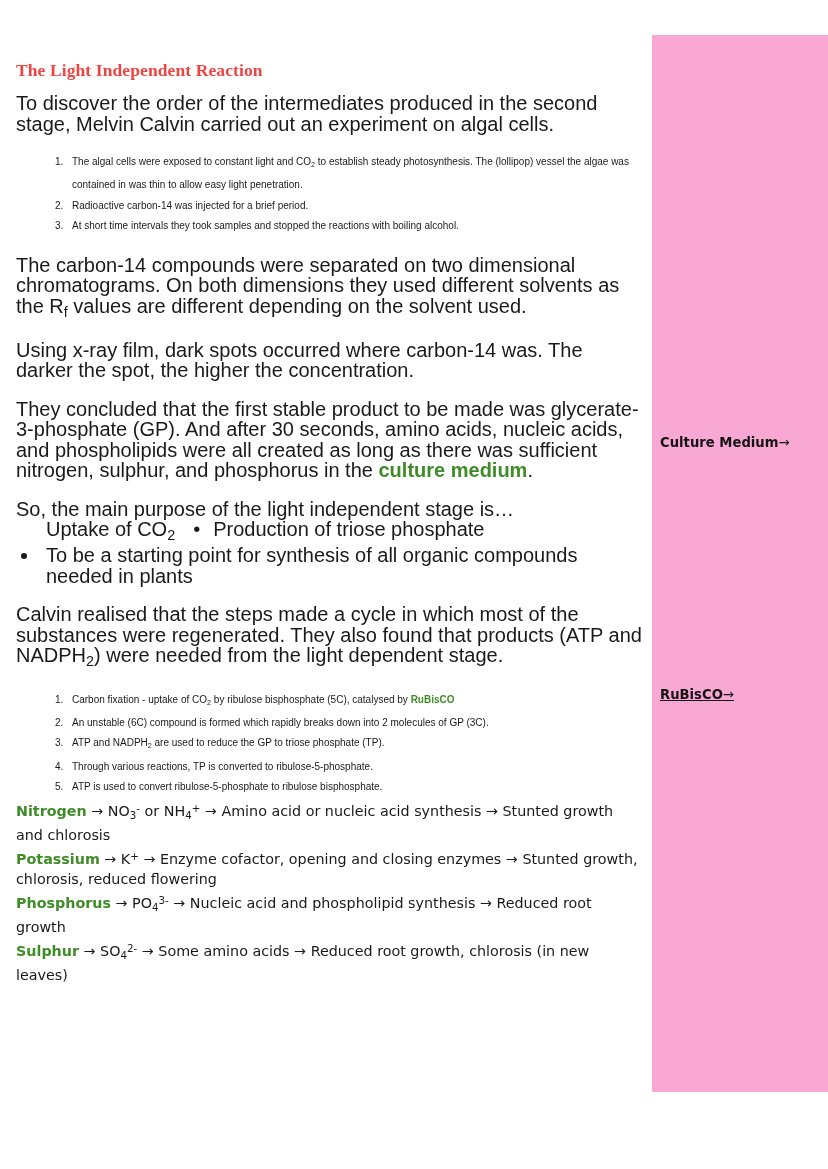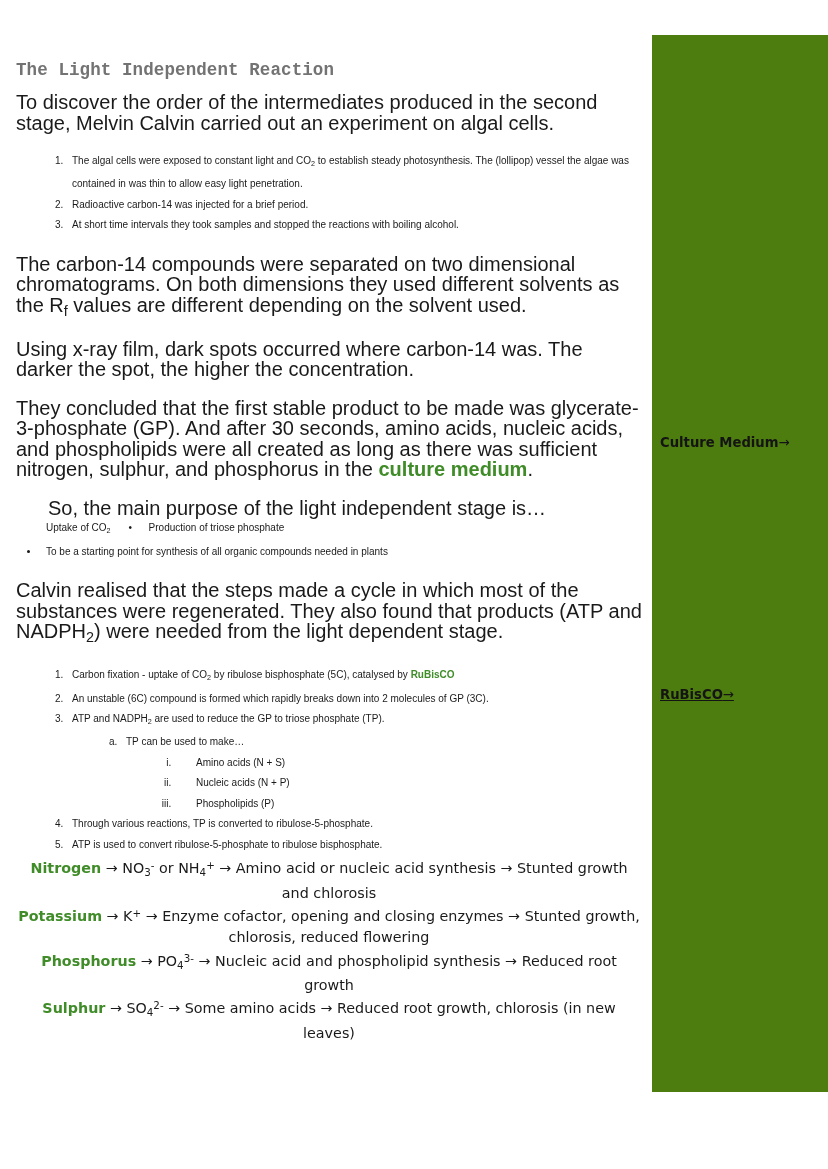--- a/index.html
+++ b/index.html
@@ -16,21 +16,21 @@
     overflow: hidden;
   }
 
   
   #sidebar {
     position: absolute;
     left: 652px;
     top: 35px;
     width: 176px;
     height: 1057px;
-    background: #4d7c0f;
+    background: #f9a8d4;
     box-sizing: border-box;
   }
   .side-note {
     position: absolute;
     left: 8px;
     width: 162px;
     font-family: "DejaVu Sans", sans-serif;
     font-size: 13.2px;
     line-height: 16.6px;
     color: #141414;
@@ -45,38 +45,38 @@
   #doc {
     position: absolute;
     left: 0;
     top: 0;
     width: 652px;
     padding: 60px 10px 0 16px;
     box-sizing: border-box;
   }
 
   h2.section-heading {
-    font-family: Liberation Mono, monospace;
+    font-family: Liberation Serif, serif;
     font-size: 17.5px;
     font-weight: bold;
-    color: #737373;
+    color: #ef4444;
     margin: 0 0 12px 0;
     letter-spacing: 0.1px;
   }
   h2.section-heading.second {
     margin-top: 30px;
     margin-bottom: 10px;
   }
 
   p.para {
     font-size: 20px;
     line-height: 20.5px;
     margin: 0 0 18px 0;
   }
-  p.para.nogap { margin-bottom: 0; margin-left: 32px; }
+  p.para.nogap { margin-bottom: 0; }
 
   
   ol.num {
     margin: 4px 0 18px 0;
     padding-left: 50px;
     font-size: 10px;
     line-height: 20.5px;
   }
   ol.num > li {
     padding-left: 6px;
@@ -100,21 +100,21 @@
     list-style-type: lower-roman;
     margin: 0;
     padding-left: 54px;
   }
   ol.roman > li { padding-left: 22px; }
 
   
   ul.bul {
     margin: 0 0 18px 0;
     padding-left: 24px;
-    font-size: 10px;
+    font-size: 20px;
     line-height: 20.5px;
     list-style-type: disc;
   }
   ul.bul > li { padding-left: 6px; }
   .inline-bullet-row {
     display: block;
   }
   .inline-bullet-row .second-bullet {
     display: inline-block;
     margin-left: 38px;
@@ -133,21 +133,20 @@
 
   sub { font-size: 0.72em; vertical-align: -0.25em; }
   sup { font-size: 0.72em; vertical-align: 0.42em; }
 
   
   p.mineral {
     font-family: "DejaVu Sans", sans-serif;
     font-size: 14.3px;
     line-height: 20.5px;
     margin: 0;
-    text-align: center;
   }
   p.mineral .name {
     color: #3f8c28;
     font-weight: bold;
   }
 </style>
 </head>
 <body>
 
 <aside id="sidebar">
@@ -187,28 +186,20 @@
     <li>To be a starting point for synthesis of all organic compounds needed in plants</li>
   </ul>
 
   <p class="para">Calvin realised that the steps made a cycle in which most of the substances were regenerated. They also found that products (ATP and NADPH<sub>2</sub>) were needed from the light dependent stage.</p>
 
 
   <ol class="num calvin">
     <li>Carbon fixation - uptake of CO<sub>2</sub> by ribulose bisphosphate (5C), catalysed by <span class="green-bold">RuBisCO</span></li>
     <li>An unstable (6C) compound is formed which rapidly breaks down into 2 molecules of GP (3C).</li>
     <li>ATP and NADPH<sub>2</sub> are used to reduce the GP to triose phosphate (TP).
-      <ol class="alpha">
-        <li>TP can be used to make…</li>
-        <ol class="roman">
-          <li>Amino acids (N + S)</li>
-          <li>Nucleic acids (N + P)</li>
-          <li>Phospholipids (P)</li>
-        </ol>
-      </ol>
     </li>
     <li>Through various reactions, TP is converted to ribulose-5-phosphate.</li>
     <li>ATP is used to convert ribulose-5-phosphate to ribulose bisphosphate.</li>
   </ol>
 
 
   <p class="mineral"><span class="name">Nitrogen</span> → NO<sub>3</sub><sup>-</sup> or NH<sub>4</sub><sup>+</sup> → <span>Amino acid or nucleic acid synthesis</span> → <span>Stunted growth and chlorosis</span></p>
 
   <p class="mineral"><span class="name">Potassium</span> → K<sup>+</sup> → <span>Enzyme cofactor, opening and closing enzymes</span> → <span>Stunted growth, chlorosis, reduced flowering</span></p>
 

